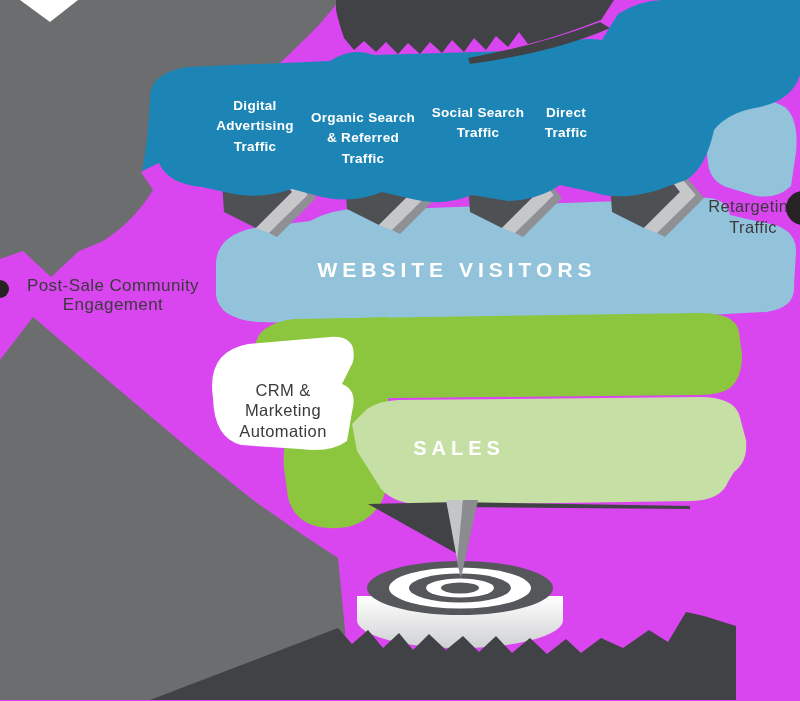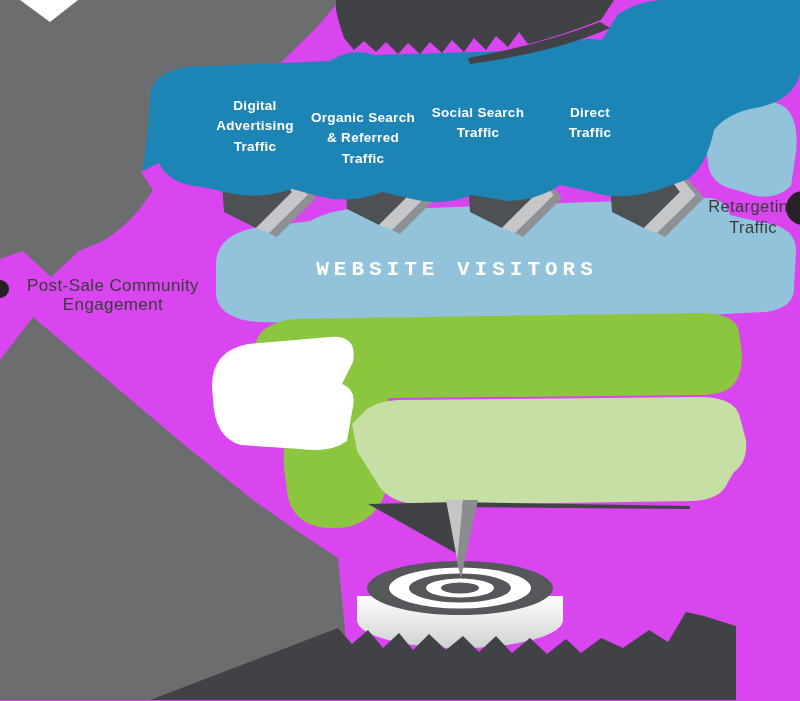--- a/index.html
+++ b/index.html
@@ -3,21 +3,21 @@
 <meta charset="utf-8">
 <style>
   html,body{margin:0;padding:0;background:#fff;}
   #stage{
     position:relative;width:800px;height:701px;overflow:hidden;background:#d946ef;
     font-family:"Liberation Sans", sans-serif;
   }
   #art{position:absolute;left:0;top:0;}
   .lbl{position:absolute;white-space:pre-line;text-align:center;}
   .traffic-lbl{color:#ffffff;font-weight:bold;font-size:13.5px;line-height:1.5;letter-spacing:.3px;}
-  .stage-lbl{color:#ffffff;font-weight:bold;letter-spacing:5px;font-family:Liberation Mono, monospace;}
+  .stage-lbl{color:#ffffff;font-weight:bold;letter-spacing:5px;}
   .dark-lbl{color:#3a3a3c;font-size:17px;line-height:1.14;letter-spacing:.4px;}
   .dot{position:absolute;border-radius:50%;z-index:6;}
 </style>
 </head>
 <body>
 
 <div id="stage">
 
   <svg id="art" width="800" height="701" viewBox="0 0 800 701">
     <defs>
@@ -93,30 +93,34 @@
 Advertising
 Traffic</div>
 
   <div class="lbl traffic-lbl" style="left:296px;top:108px;width:134px;">Organic Search
 &amp; Referred
 Traffic</div>
 
   <div class="lbl traffic-lbl" style="left:413px;top:103px;width:130px;">Social Search
 Traffic</div>
 
-  <div class="lbl traffic-lbl" style="left:540px;top:103px;width:100px;">Direct
+  <div class="lbl traffic-lbl" style="left:516px;top:103px;width:100px;">Direct
 Traffic</div>
 
   <div class="lbl dark-lbl" style="left:696px;top:196px;width:114px;font-size:16.5px;line-height:1.25;">Retargeting
 Traffic</div>
 
   <div class="lbl stage-lbl" style="left:307px;top:258px;width:300px;font-size:21px;">WEBSITE VISITORS</div>
 
 
+  <div class="lbl stage-lbl" style="left:359px;top:437px;width:200px;font-size:20px;">SALES</div>
 
   <div class="lbl dark-lbl" style="left:-1px;top:276px;width:228px;">Post-Sale Community
 Engagement</div>
 
+  <div class="lbl dark-lbl" style="left:206px;top:380px;width:154px;font-size:16.5px;line-height:1.24;">CRM &amp;
+Marketing
+Automation</div>
 
   <div class="dot" style="left:786px;top:191px;width:34px;height:34px;background:#272324;"></div>
   <div class="dot" style="left:-9px;top:280px;width:18px;height:18px;background:#272324;"></div>
 
 </div>
 
 </body></html>

